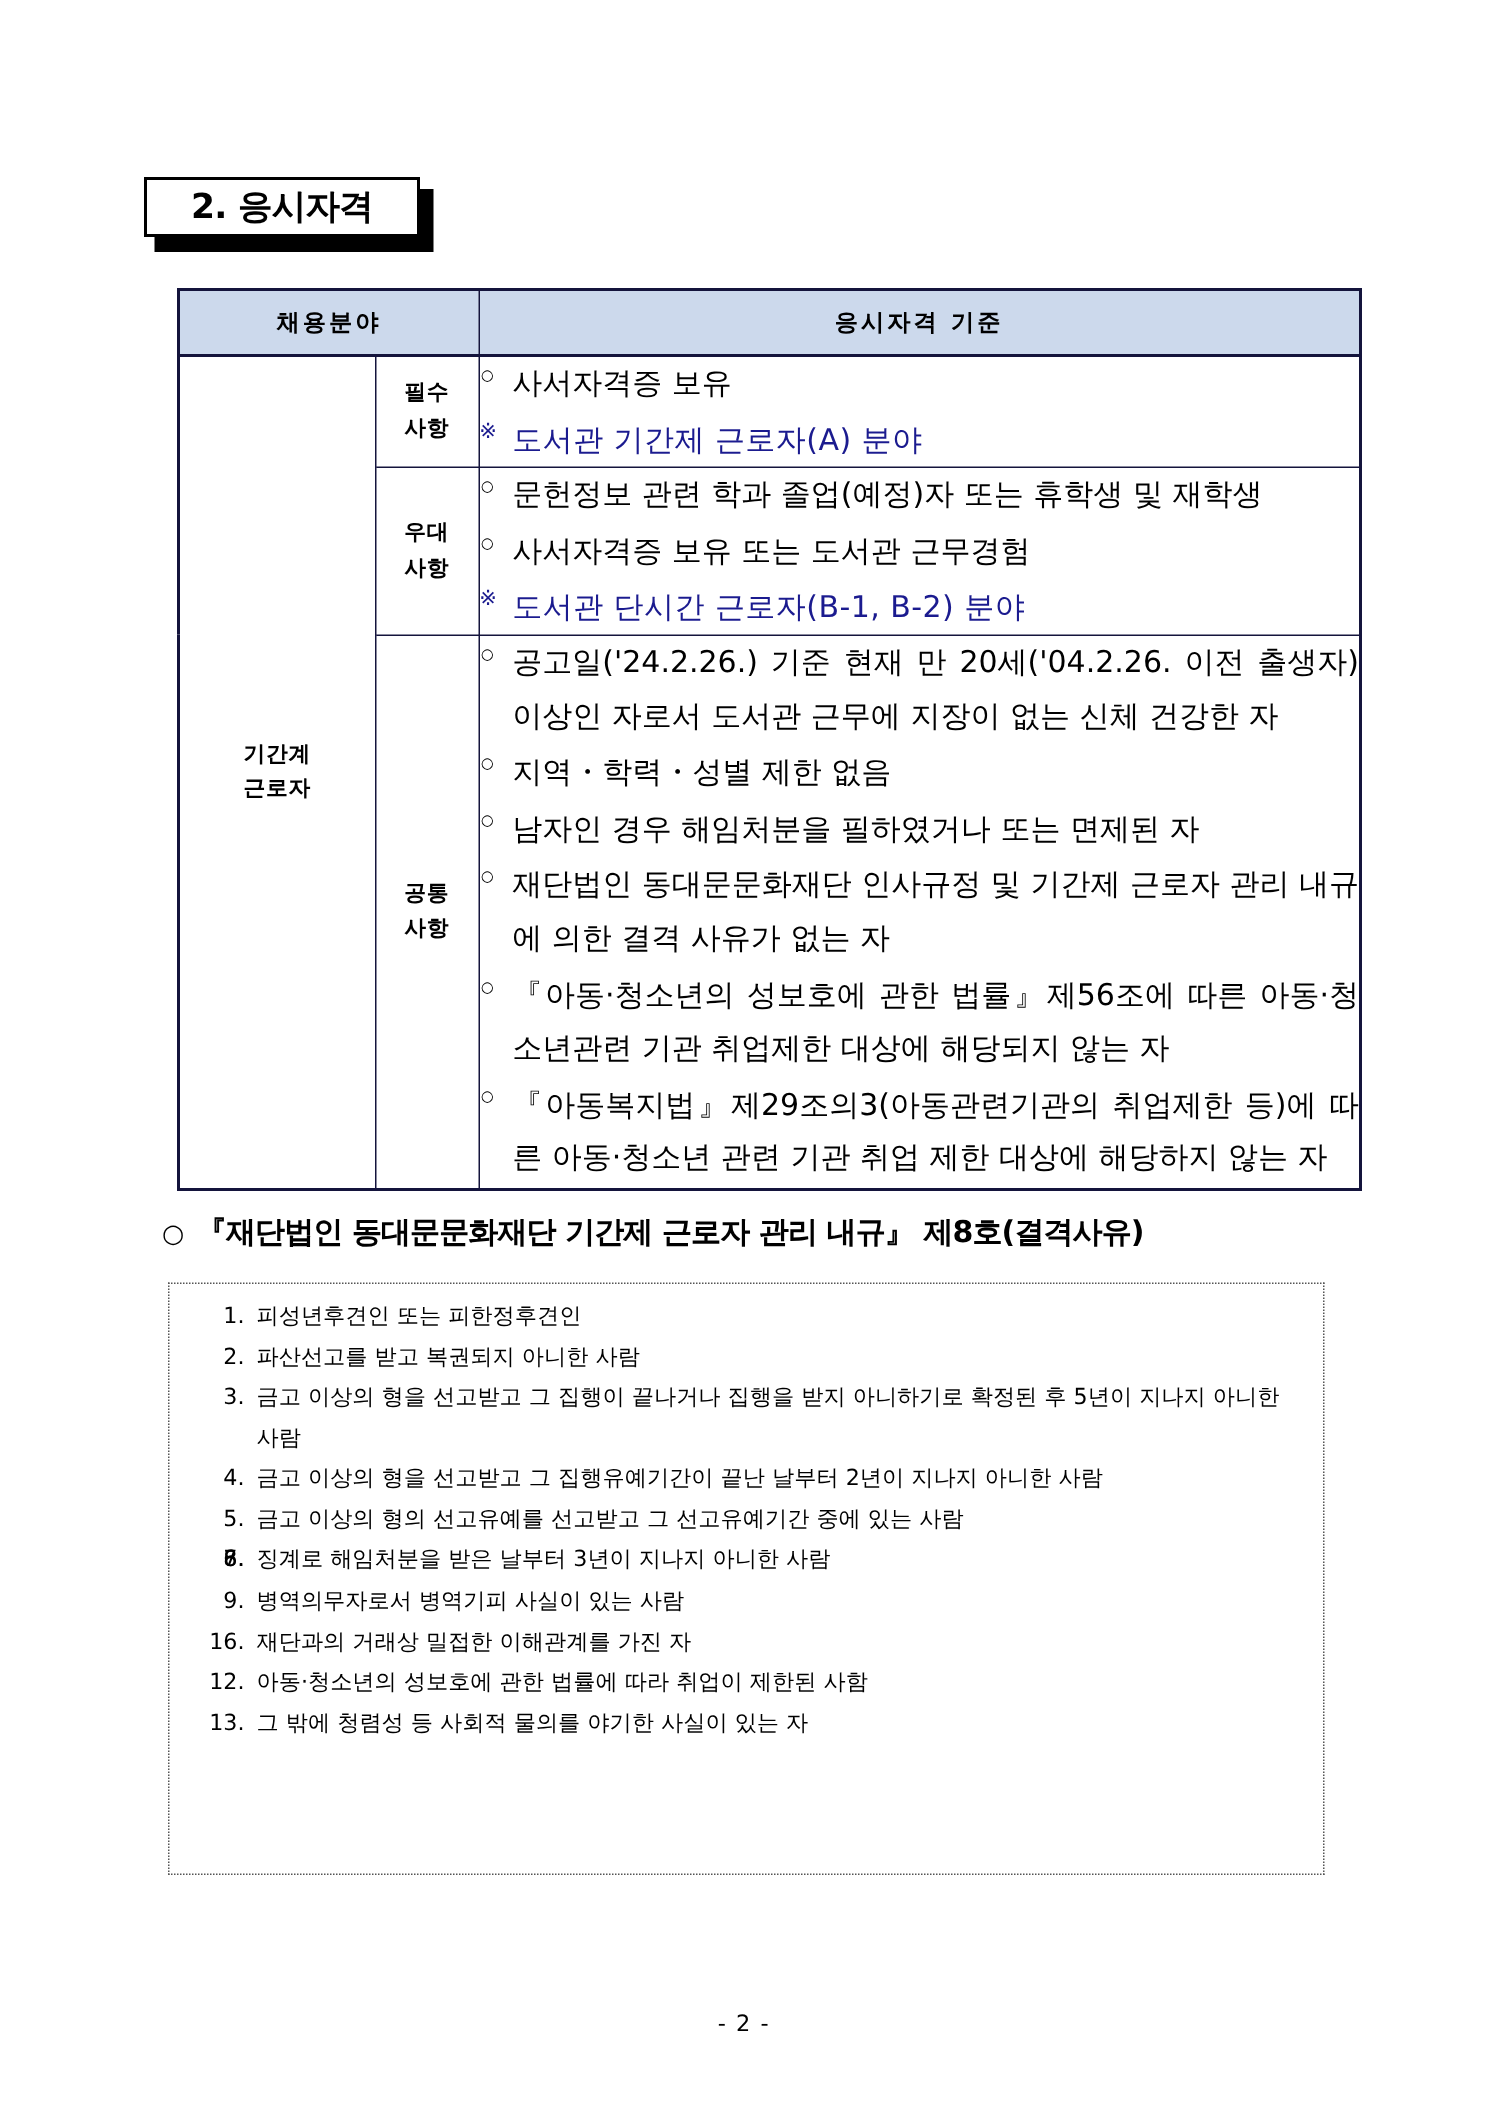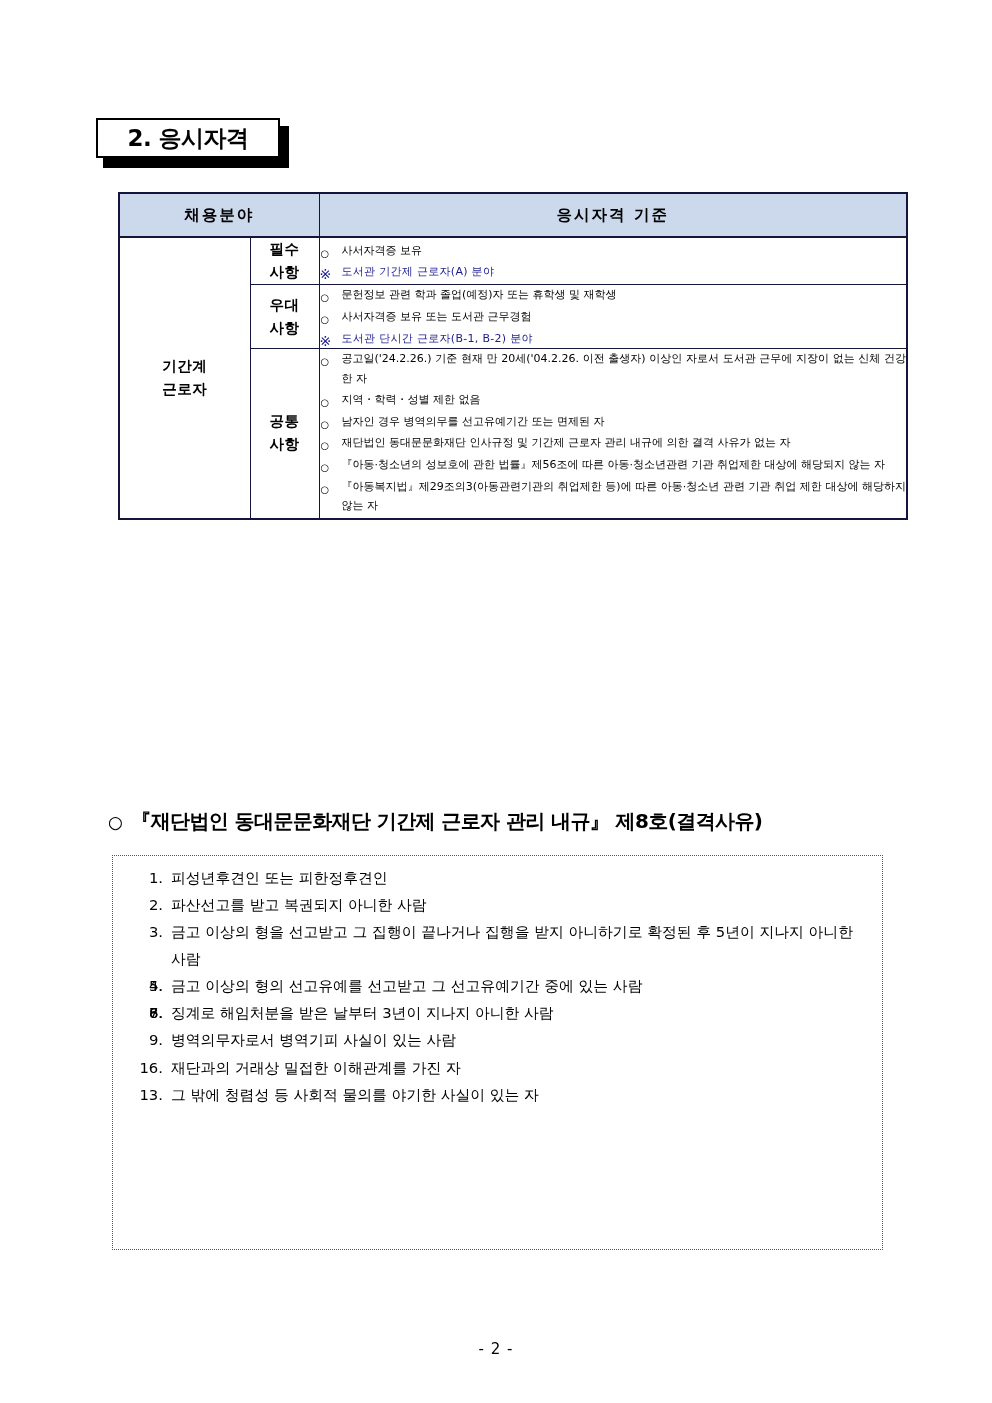--- a/index.html
+++ b/index.html
@@ -97,21 +97,21 @@
   }
   .sub-cell {
     text-align: center;
     font-size: 14.5px;
     font-weight: bold;
     line-height: 1.6;
     letter-spacing: 0.5px;
   }
   .content-cell {
     padding: 11px 12px 11px 14px;
-    font-size: 11px;
+    font-size: 20px;
     line-height: 1.78;
   }
 
   .bullet-list {
     list-style: none;
     margin: 0;
     padding: 0;
   }
   .bullet-list li {
     position: relative;
@@ -266,46 +266,47 @@
 
       <tr>
         <td class="sub-cell">
           <div>공통</div>
           <div>사항</div>
         </td>
         <td class="content-cell">
           <ul class="bullet-list">
             <li>공고일('24.2.26.) 기준 현재 만 20세('04.2.26. 이전 출생자) 이상인 자로서 도서관 근무에 지장이 없는 신체 건강한 자</li>
             <li>지역・학력・성별 제한 없음</li>
-            <li>남자인 경우 병역의무를 선고유예기간 또는 면제된 자</li>
+            <li>남자인 경우 해임처분을 필하였거나 또는 면제된 자</li>
             <li>재단법인 동대문문화재단 인사규정 및 기간제 근로자 관리 내규에 의한 결격 사유가 없는 자</li>
             <li>『아동·청소년의 성보호에 관한 법률』제56조에 따른 아동·청소년관련 기관 취업제한 대상에 해당되지 않는 자</li>
             <li>『아동복지법』제29조의3(아동관련기관의 취업제한 등)에 따른 아동·청소년 관련 기관 취업 제한 대상에 해당하지 않는 자</li>
           </ul>
         </td>
       </tr>
     </tbody>
   </table>
 
   <div class="sub-heading">
     <span class="ring">○</span>
     <span>『재단법인 동대문문화재단 기간제 근로자 관리 내규』 제8호(결격사유)</span>
   </div>
 
   <div class="dotted-box">
     <ol class="num-list">
       <li><span class="num">1.</span><span>피성년후견인 또는 피한정후견인</span></li>
       <li><span class="num">2.</span><span>파산선고를 받고 복권되지 아니한 사람</span></li>
       <li><span class="num">3.</span><span>금고 이상의 형을 선고받고 그 집행이 끝나거나 집행을 받지 아니하기로 확정된 후 5년이 지나지 아니한 사람</span></li>
-      <li><span class="num">4.</span></li>
+      <li><span class="num">4.</span><span>금고 이상의 형을 선고받고 그 집행유예기간이 끝난 날부터 2년이 지나지 아니한 사람</span></li>
       <li><span class="num">5.</span><span>금고 이상의 형의 선고유예를 선고받고 그 선고유예기간 중에 있는 사람</span></li>
       <li><span class="num">6.</span></li>
       <li><span class="num">7.</span></li>
       <li><span class="num">8.</span><span>징계로 해임처분을 받은 날부터 3년이 지나지 아니한 사람</span></li>
       <li><span class="num">9.</span><span>병역의무자로서 병역기피 사실이 있는 사람</span></li>
       <li><span class="num">16.</span><span>재단과의 거래상 밀접한 이해관계를 가진 자</span></li>
+      <li><span class="num">12.</span><span>아동·청소년의 성보호에 관한 법률에 따라 취업이 제한된 사함</span></li>
       <li><span class="num">13.</span><span>그 밖에 청렴성 등 사회적 물의를 야기한 사실이 있는 자</span></li>
     </ol>
   </div>
 
   <div class="footer">- 2 -</div>
 
 </div>
 
 </body></html>

